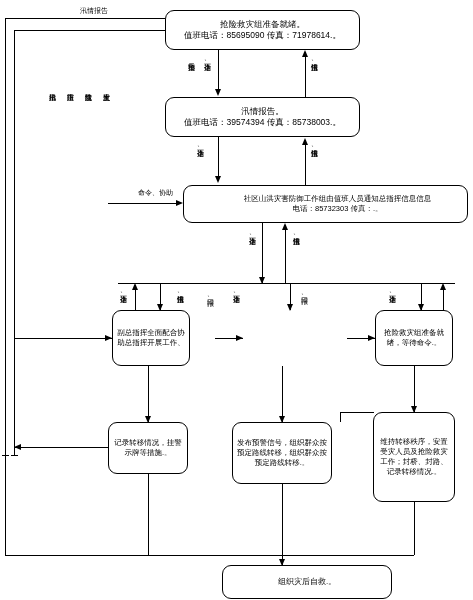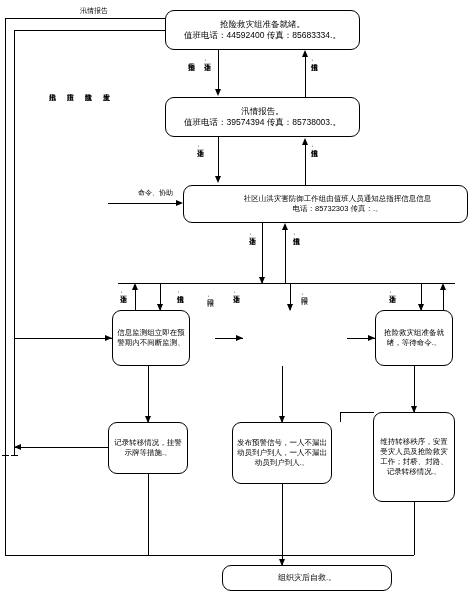--- a/index.html
+++ b/index.html
@@ -35,61 +35,61 @@
   <div class="hlabel" style="left:80px;top:6px;">汛情报告</div>
 
   <div class="vlabel" style="left:102px;top:88px;">发生重大</div>
   <div class="vlabel" style="left:84px;top:88px;">险情立线</div>
   <div class="vlabel" style="left:66px;top:88px;">上报市防</div>
   <div class="vlabel" style="left:48px;top:88px;">汛抗旱指</div>
 
   <div class="box" style="left:165px;top:10px;width:195px;height:40px;font-size:8.5px;">
     <span class="txt">
       <span>抢险救灾组准备就绪。</span><br>
-      <span>值班电话：44592400 传真：85683334.。</span>
+      <span>值班电话：85695090 传真：71978614.。</span>
     </span>
   </div>
 
   <div class="box" style="left:165px;top:97px;width:195px;height:40px;font-size:8.5px;">
     <span class="txt">
       <span>汛情报告。</span><br>
       <span>值班电话：39574394 传真：85738003.。</span>
     </span>
   </div>
 
   <div class="box" style="left:183px;top:185px;width:285px;height:38px;font-size:7.5px;padding-left:28px;">
     <span class="txt">
       <span>社区山洪灾害防御工作组由值班人员通知总指挥信息信息</span><br>
       <span>电话：85732303     传真：.。</span>
     </span>
   </div>
 
 
   <div class="box" style="left:112px;top:310px;width:78px;height:56px;font-size:7.5px;">
-    <span class="txt">信息监测组立即在预警期内不间断监测、</span>
+    <span class="txt">副总指挥全面配合协助总指挥开展工作、</span>
   </div>
 
 
   <div class="box" style="left:375px;top:310px;width:78px;height:56px;font-size:7.5px;">
     <span class="txt">抢险救灾组准备就绪，等待命令.。</span>
   </div>
 
   <div class="box" style="left:108px;top:422px;width:80px;height:52px;font-size:7.5px;">
     <span class="txt">记录转移情况，挂警示牌等措施.。</span>
   </div>
 
   <div class="box" style="left:232px;top:422px;width:100px;height:62px;font-size:7.5px;">
-    <span class="txt">发布预警信号，一人不漏出动员到户到人，一人不漏出动员到户到人.。</span>
+    <span class="txt">发布预警信号，组织群众按预定路线转移，组织群众按预定路线转移.。</span>
   </div>
 
   <div class="box" style="left:373px;top:412px;width:82px;height:90px;font-size:7.5px;">
     <span class="txt">维持转移秩序，安置受灾人员及抢险救灾工作；封桥、封路、记录转移情况.。</span>
   </div>
 
-  <div class="box" style="left:222px;top:565px;width:170px;height:26px;font-size:8px;">
+  <div class="box" style="left:222px;top:565px;width:170px;height:34px;font-size:8px;">
     <span class="txt">组织灾后自救.。</span>
   </div>
 
   <div class="line vline" style="left:218px;top:50px;height:40px;"></div>
   <div class="arrow arr-down" style="left:215px;top:89px;"></div>
   <div class="vlabel" style="left:187px;top:58px;">预警指示</div>
   <div class="vlabel" style="left:203px;top:58px;">下达指令、</div>
 
   <div class="line vline" style="left:305px;top:52px;height:45px;"></div>
   <div class="arrow arr-up" style="left:302px;top:50px;"></div>

